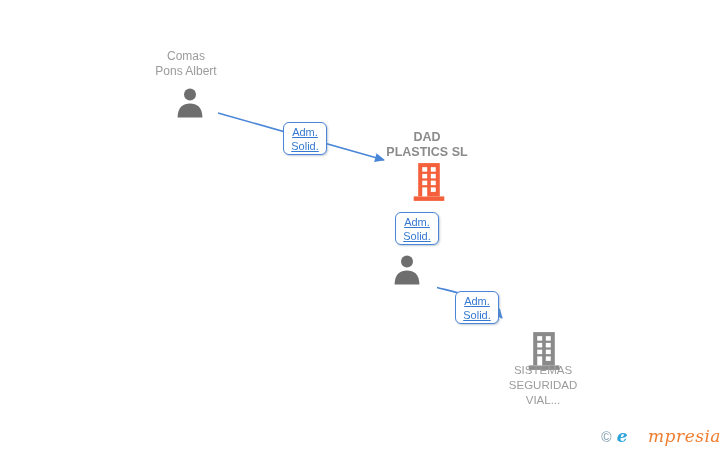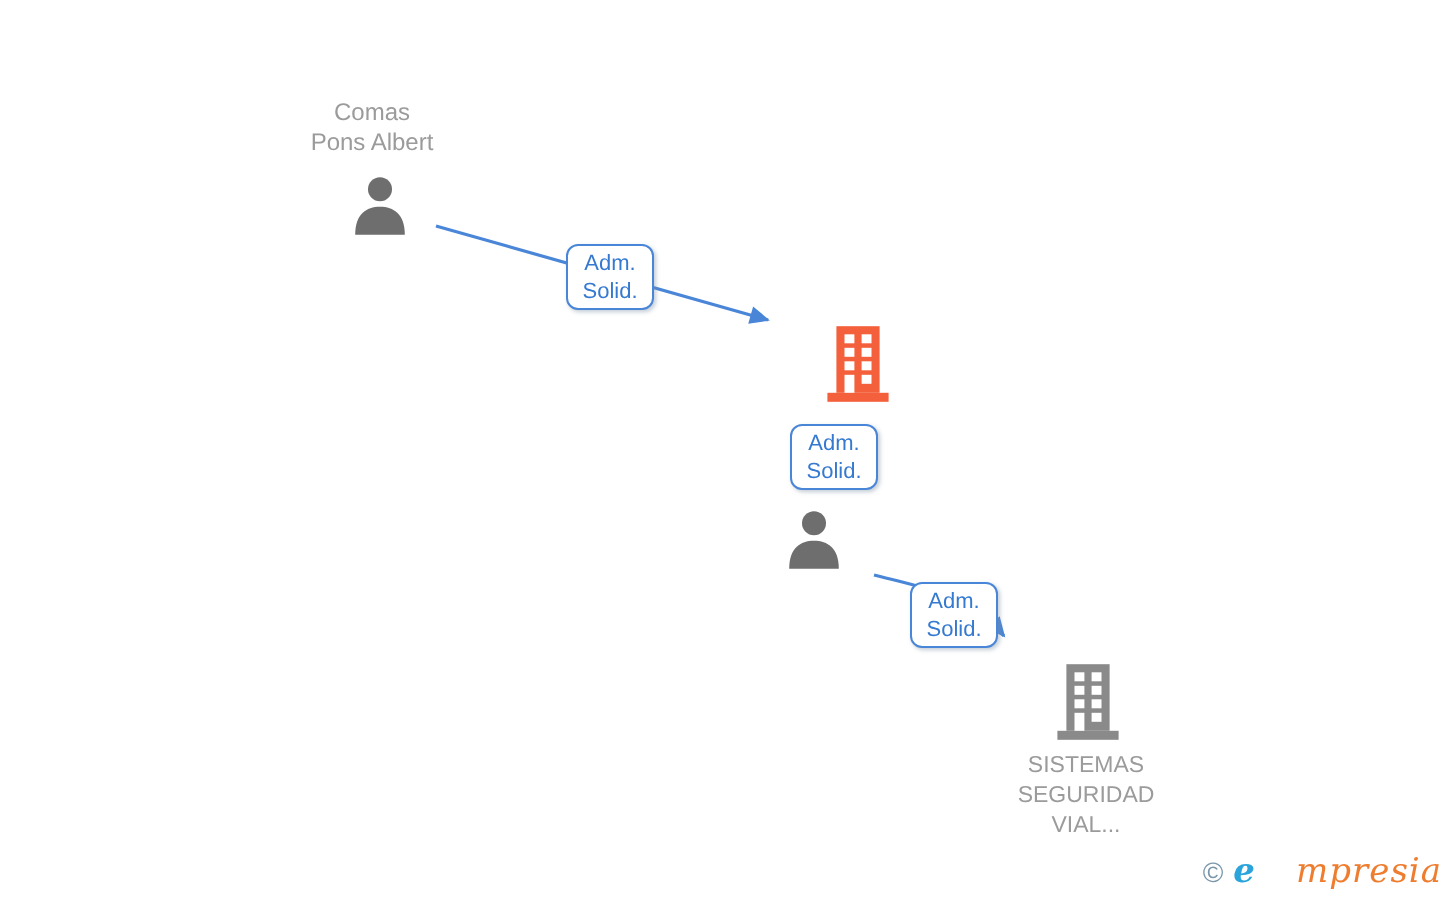--- a/index.html
+++ b/index.html
@@ -57,20 +57,21 @@
     border-radius: 6px;
     box-shadow: 1px 1px 2px rgba(120, 140, 160, 0.45);
     display: flex;
     align-items: center;
     justify-content: center;
     text-align: center;
     font-size: 11px;
     line-height: 14px;
     color: var(--edge-text, #3579d0);
     white-space: pre-line;
+    text-decoration: underline;
   }
 
   
   #watermark {
     position: absolute;
     right: 7px;
     bottom: 4px;
     z-index: 2;
     display: flex;
     align-items: baseline;
@@ -105,20 +106,22 @@
     <path class="edge-line" d="M437,287.5 C458,293 485,297 502,318" marker-end="url(#ah)"></path>
   </svg>
 
   <div class="node-label" id="label-person1" style="left:116px; top:49px;">Comas
 Pons Albert</div>
   <svg class="node-icon" style="left:174px; top:87px;" width="32" height="32" viewBox="0 0 40 40">
     <circle class="person-fill" cx="20" cy="9.5" r="7.5"></circle>
     <path class="person-fill" d="M4.5,38 C4.5,25 11.5,20.5 20,20.5 C28.5,20.5 35.5,25 35.5,38 Z"></path>
   </svg>
 
+  <div class="node-label" id="label-company1" style="left:357px; top:130px;">DAD
+PLASTICS SL</div>
   <svg class="node-icon" style="left:411px; top:163px;" width="36" height="38" viewBox="0 0 40 42">
     <rect class="company1-fill" x="8" y="0" width="24" height="37"></rect>
     <rect class="company1-fill" x="3" y="37" width="34" height="5"></rect>
     <rect fill="#ffffff" x="12.5" y="4.5" width="5.5" height="5"></rect>
     <rect fill="#ffffff" x="22" y="4.5" width="5.5" height="5"></rect>
     <rect fill="#ffffff" x="12.5" y="12" width="5.5" height="5"></rect>
     <rect fill="#ffffff" x="22" y="12" width="5.5" height="5"></rect>
     <rect fill="#ffffff" x="12.5" y="19.5" width="5.5" height="5"></rect>
     <rect fill="#ffffff" x="22" y="19.5" width="5.5" height="5"></rect>
     <rect fill="#ffffff" x="12.5" y="27" width="5.5" height="10"></rect>
@@ -135,21 +138,21 @@
     <rect class="company2-fill" x="3" y="37" width="34" height="5"></rect>
     <rect fill="#ffffff" x="12.5" y="4.5" width="5.5" height="5"></rect>
     <rect fill="#ffffff" x="22" y="4.5" width="5.5" height="5"></rect>
     <rect fill="#ffffff" x="12.5" y="12" width="5.5" height="5"></rect>
     <rect fill="#ffffff" x="22" y="12" width="5.5" height="5"></rect>
     <rect fill="#ffffff" x="12.5" y="19.5" width="5.5" height="5"></rect>
     <rect fill="#ffffff" x="22" y="19.5" width="5.5" height="5"></rect>
     <rect fill="#ffffff" x="12.5" y="27" width="5.5" height="10"></rect>
     <rect fill="#ffffff" x="22" y="27" width="5.5" height="5"></rect>
   </svg>
-  <div class="node-label" id="label-company2" style="left:473px; top:376px; font-size:11.5px;">SISTEMAS
+  <div class="node-label" id="label-company2" style="left:473px; top:363px; font-size:11.5px;">SISTEMAS
 SEGURIDAD
 VIAL...</div>
 
   <div class="edge-box" style="left:283px; top:122px;">Adm.
 Solid.</div>
   <div class="edge-box" style="left:395px; top:212px;">Adm.
 Solid.</div>
   <div class="edge-box" style="left:455px; top:291px;">Adm.
 Solid.</div>
 

